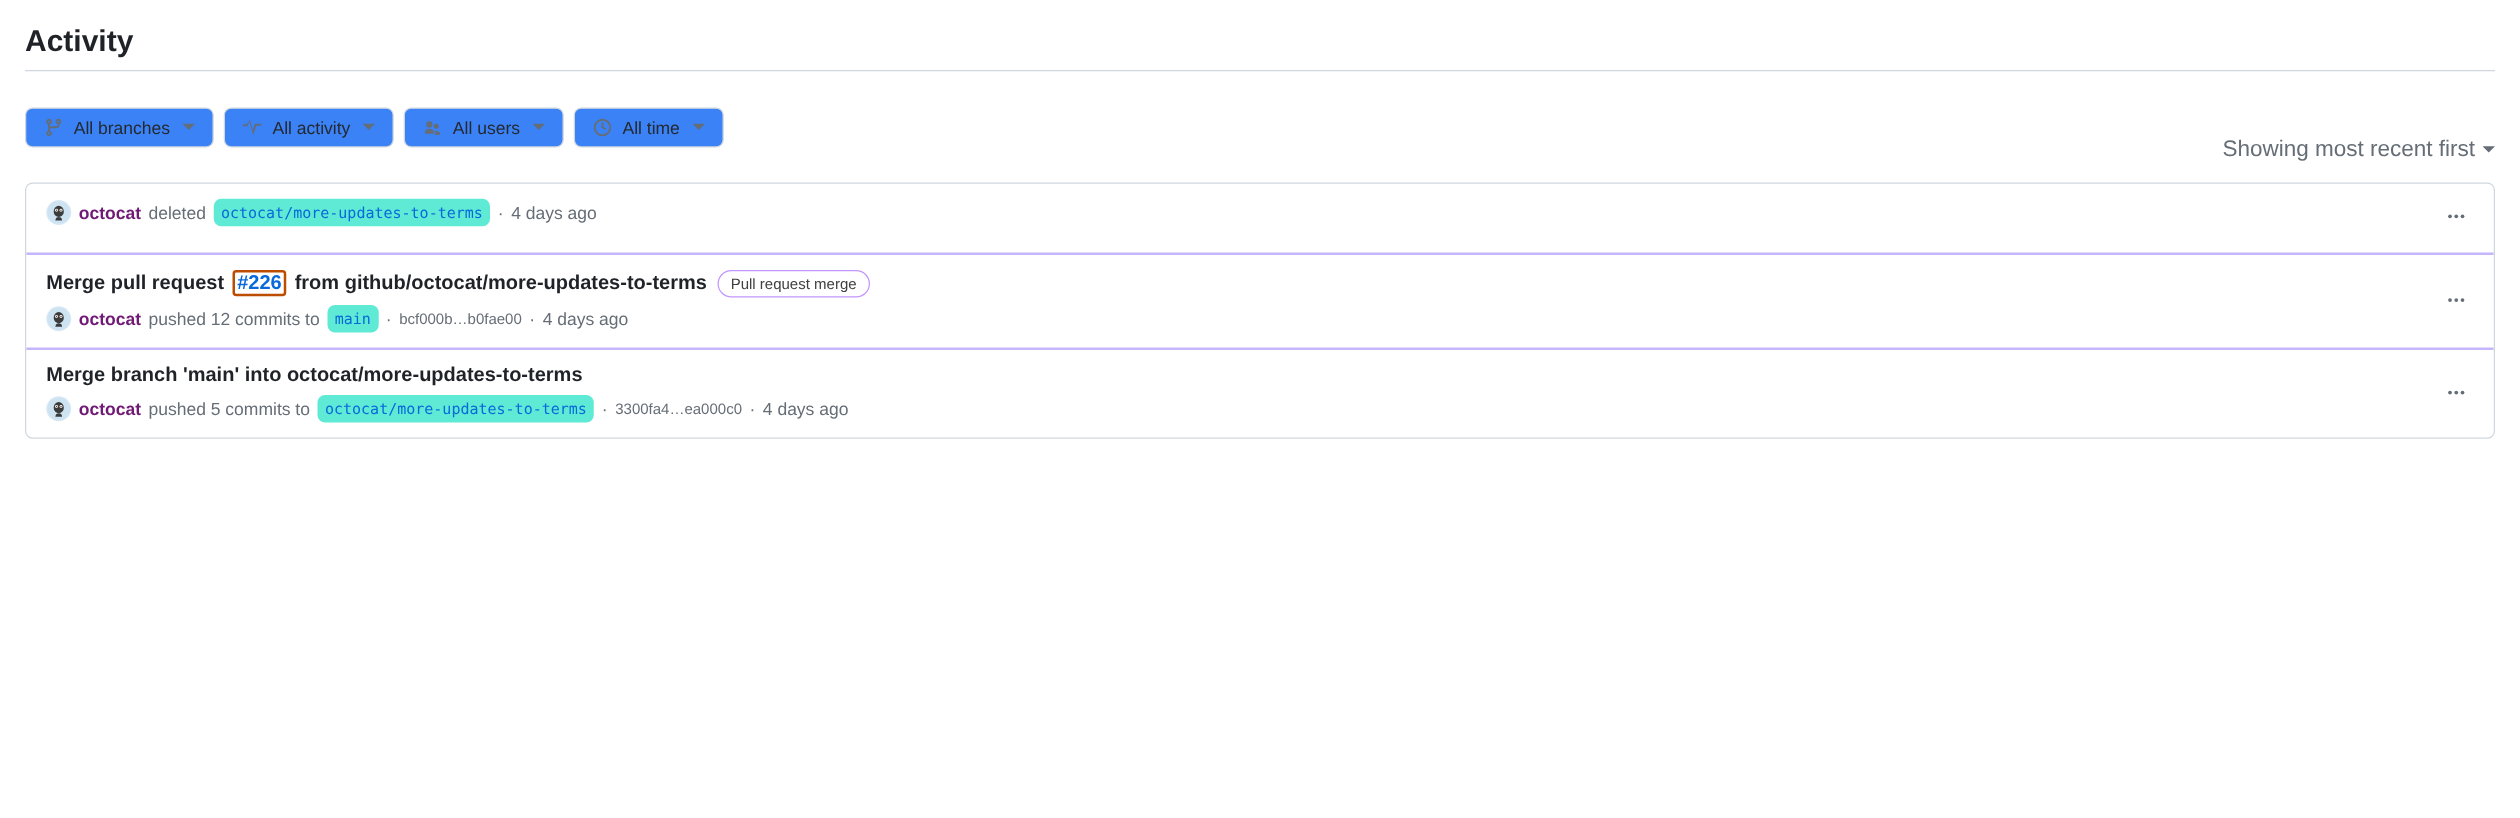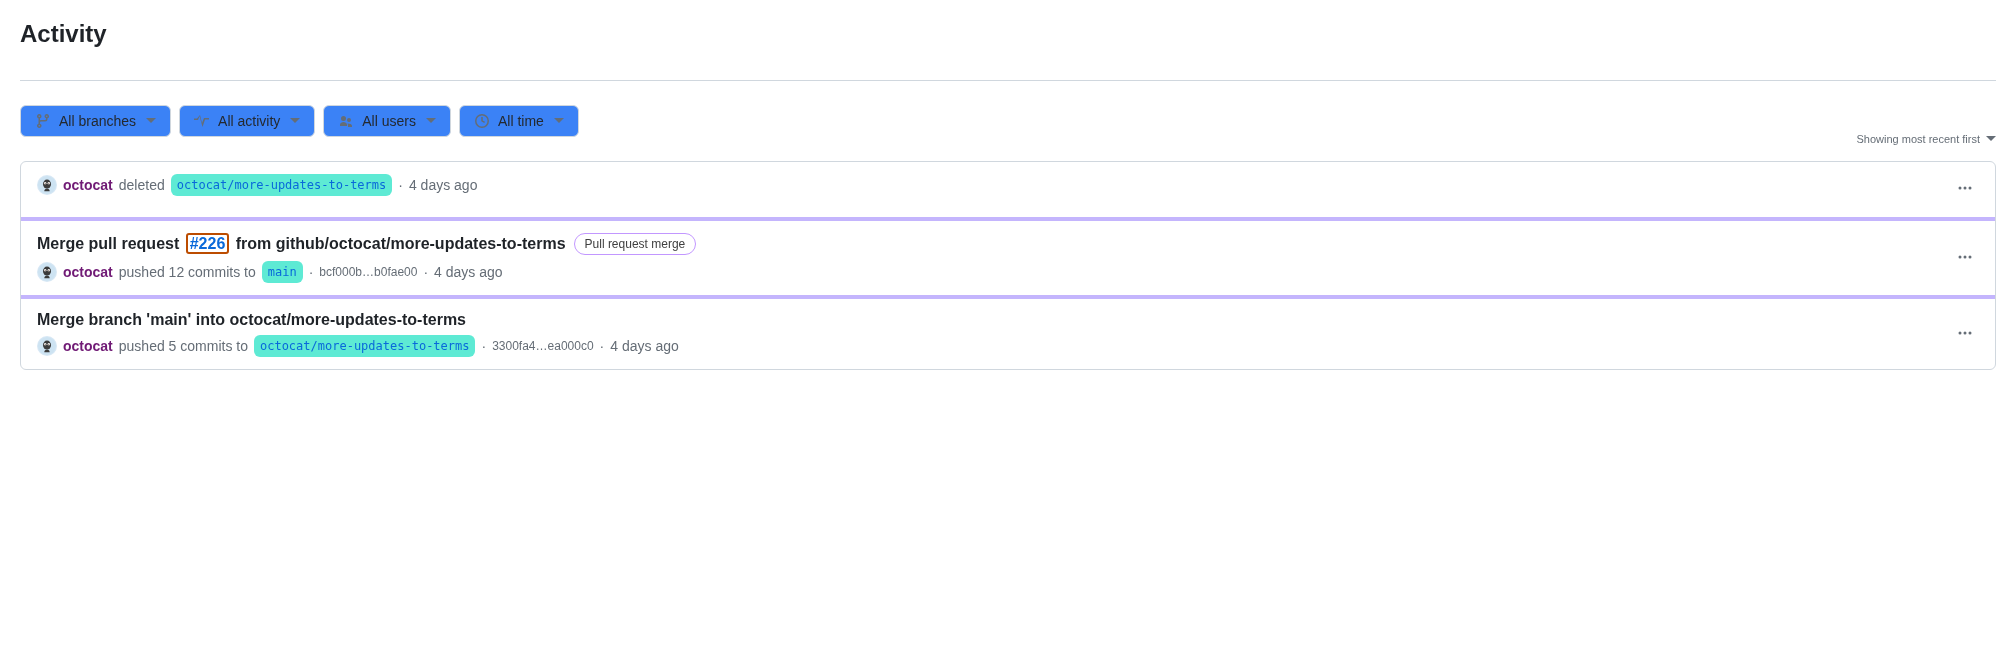--- a/index.html
+++ b/index.html
@@ -7,21 +7,21 @@
     margin: 0;
     padding: 20px;
     font-family: -apple-system, BlinkMacSystemFont, "Segoe UI", Helvetica, Arial, sans-serif;
     color: #1f2328;
     background: #ffffff;
     font-size: 14px;
   }
   .page-title {
     font-size: 24px;
     font-weight: 600;
-    margin: 0 0 32px 0;
+    margin: 0 0 8px 0;
   }
   hr.divider {
     border: none;
     border-top: 1px solid #d0d7de;
     margin: 0 0 16px 0;
   }
   .toolbar {
     display: flex;
     align-items: center;
     gap: 8px;
@@ -43,35 +43,35 @@
     height: 32px;
   }
   .btn svg.lead { width: 16px; height: 16px; fill: #656d76; }
   .btn svg.caret { width: 10px; height: 10px; fill: #656d76; margin-left: 2px; }
   .spacer { flex: 1; }
   .sort-drop {
     display: inline-flex;
     align-items: center;
     gap: 6px;
     color: #656d76;
-    font-size: 11px;
+    font-size: 18px;
     cursor: pointer;
     margin-top: 36px;
   }
   .sort-drop svg.caret { width: 10px; height: 10px; fill: #656d76; }
   .list {
     border: 1px solid #d0d7de;
     border-radius: 6px;
     overflow: hidden;
   }
   .row {
     display: flex;
     align-items: flex-start;
     padding: 12px 16px;
-    border-top: 4px solid #c4b5fd;
+    border-top: 2px solid #c4b5fd;
   }
   .row:first-child { border-top: none; }
   .row-main { flex: 1; min-width: 0; }
   .row-title {
     font-size: 16px;
     font-weight: 600;
     color: #1f2328;
     margin-bottom: 6px;
     display: flex;
     align-items: center;

